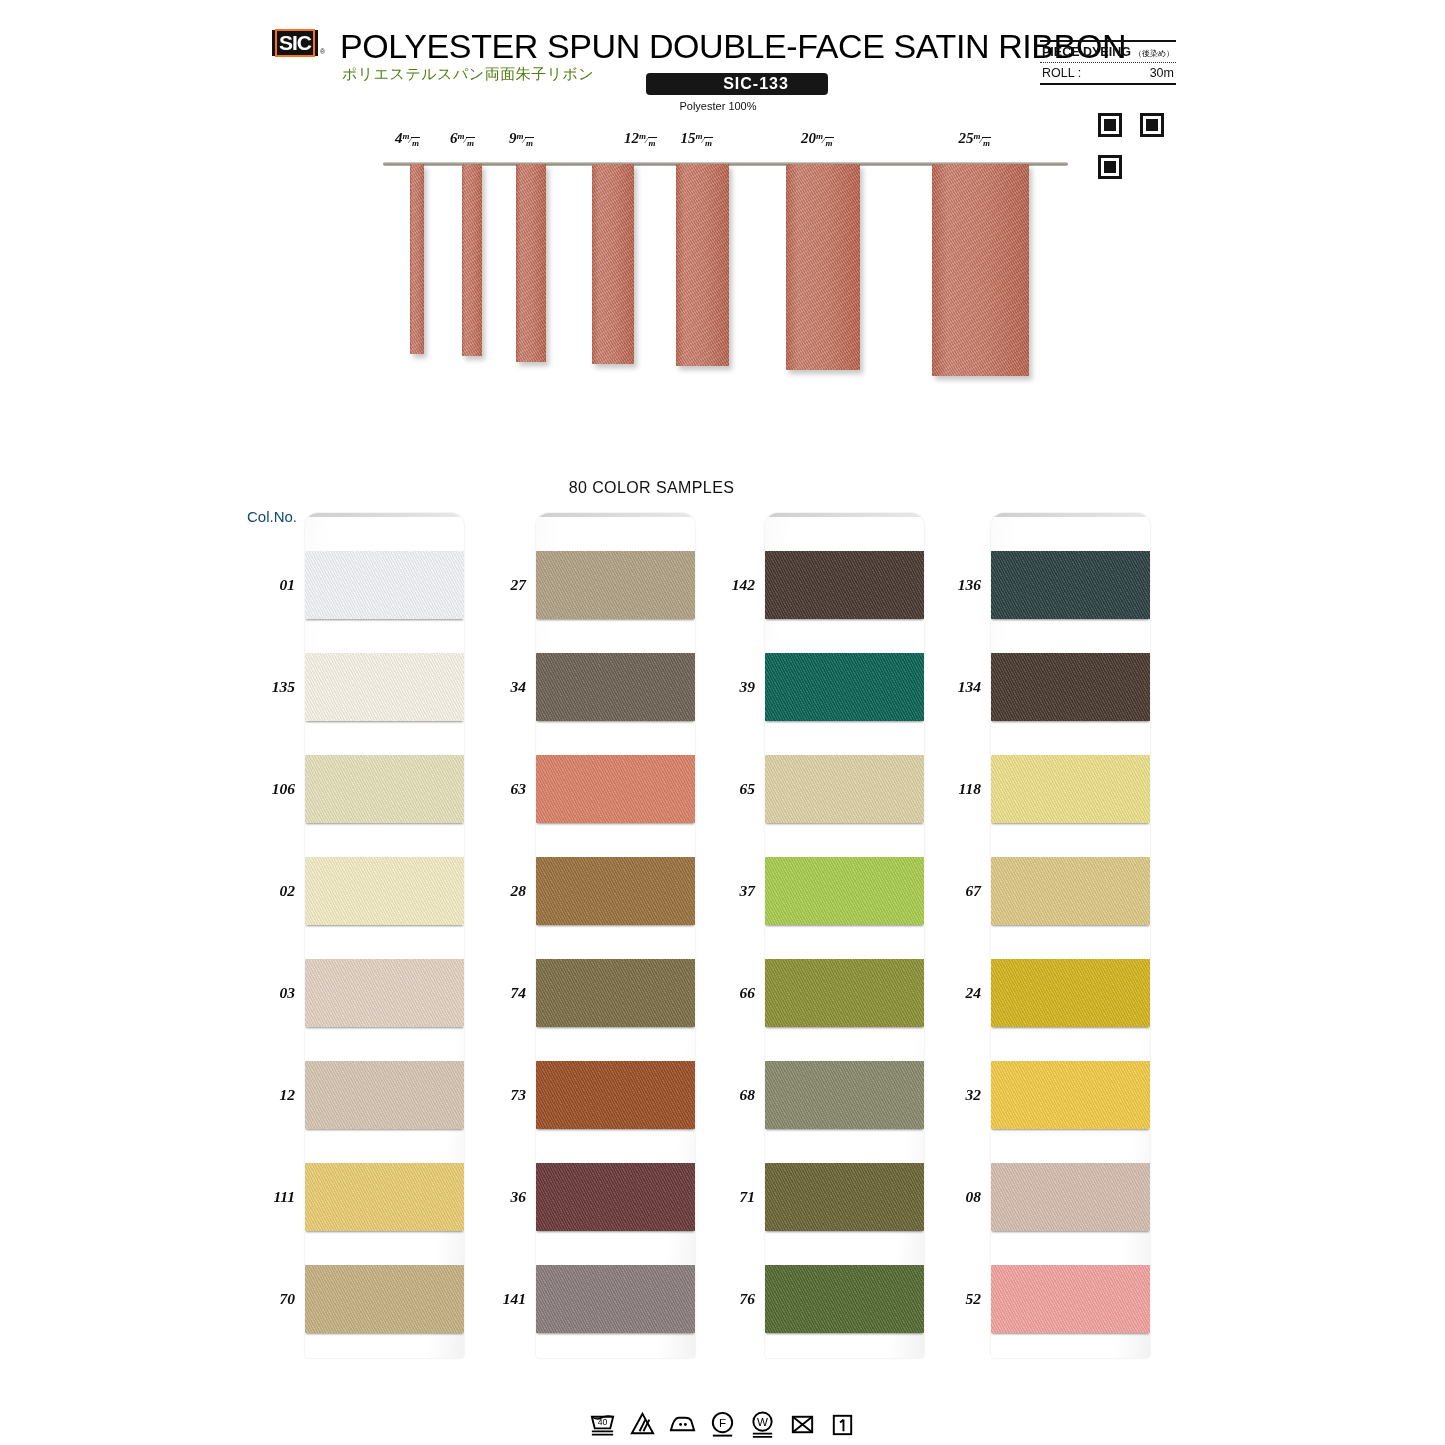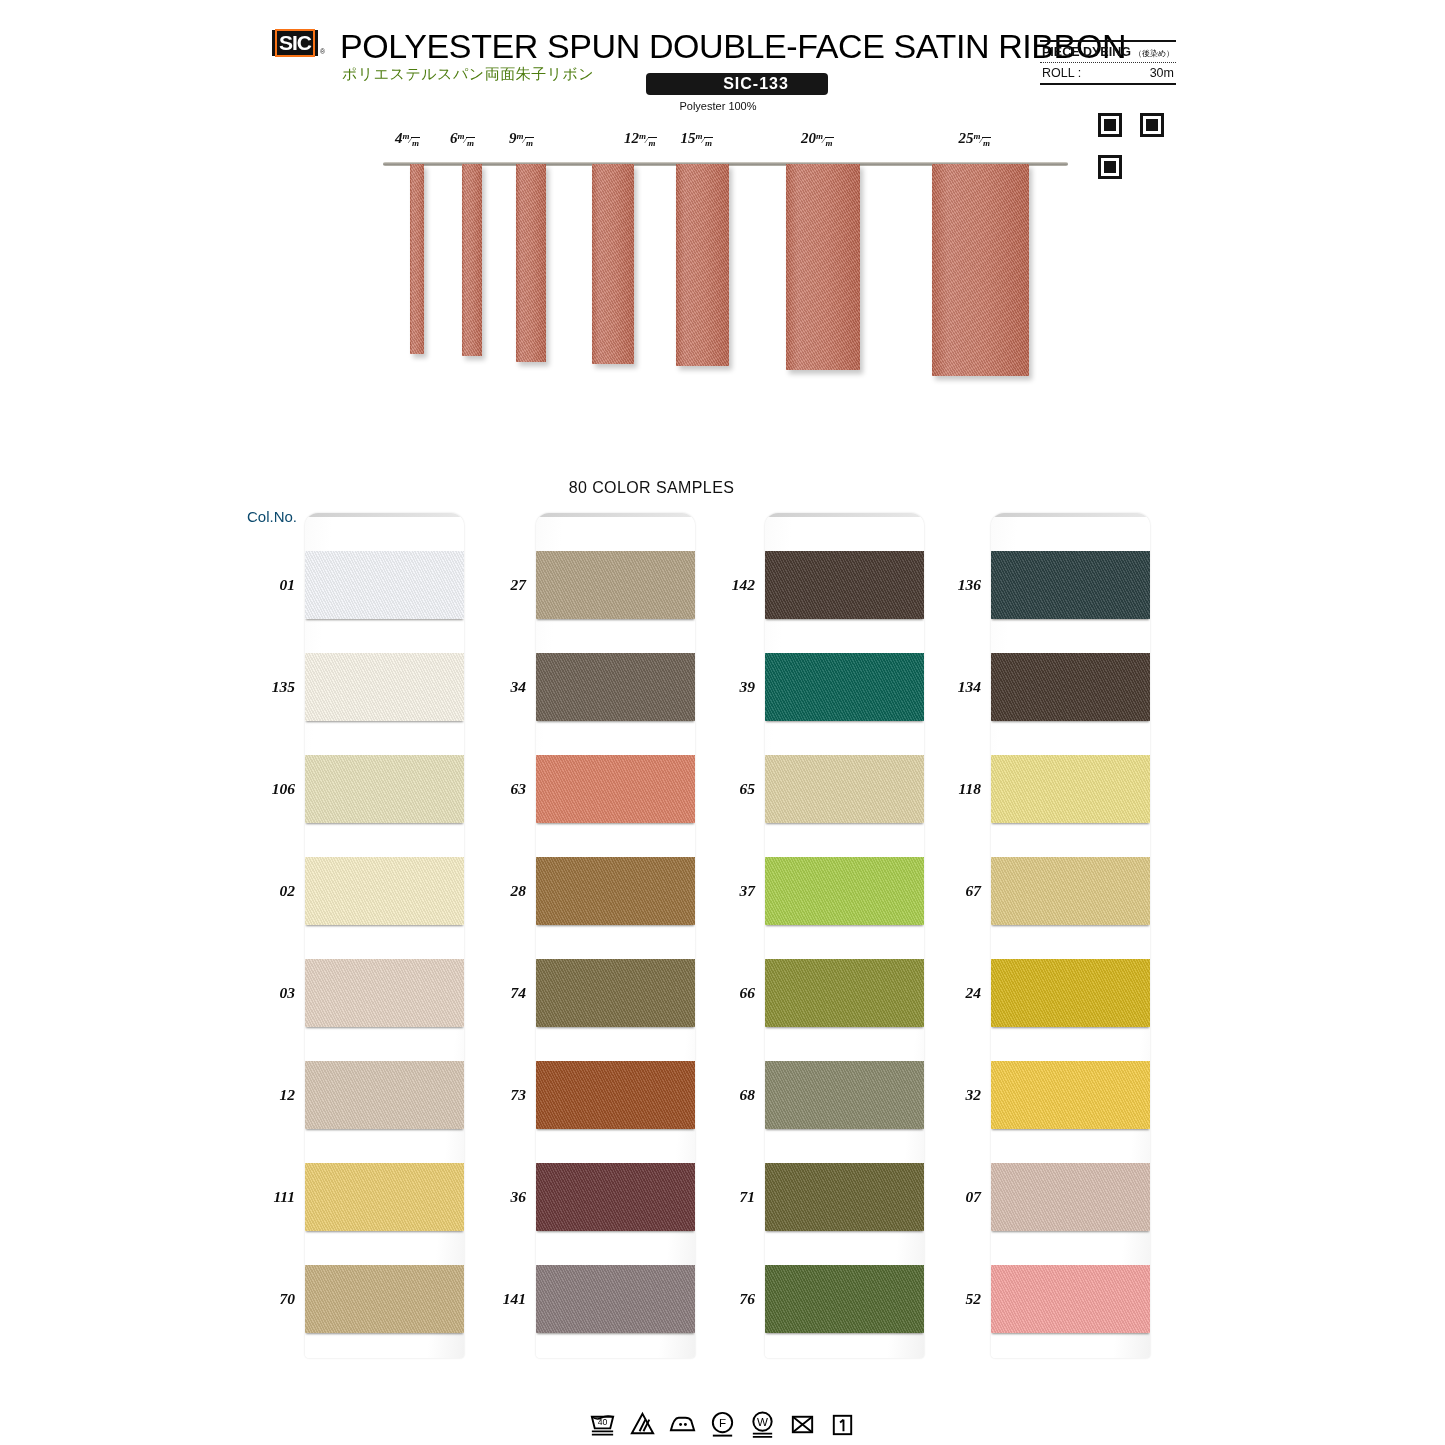--- a/index.html
+++ b/index.html
@@ -272,21 +272,21 @@
       <div class="swatch" style="top: 548px; height: 68px; background-color: rgb(138, 138, 110);"></div>
       <div class="swatch" style="top: 650px; height: 68px; background-color: rgb(107, 102, 55);"></div>
       <div class="swatch" style="top: 752px; height: 68px; background-color: rgb(85, 107, 52);"></div>
     </div>
     <div class="swlabel" style="left: 929px; top: 576px; position: absolute;">136</div>
     <div class="swlabel" style="left: 929px; top: 678px; position: absolute;">134</div>
     <div class="swlabel" style="left: 929px; top: 780px; position: absolute;">118</div>
     <div class="swlabel" style="left: 929px; top: 882px; position: absolute;">67</div>
     <div class="swlabel" style="left: 929px; top: 984px; position: absolute;">24</div>
     <div class="swlabel" style="left: 929px; top: 1086px; position: absolute;">32</div>
-    <div class="swlabel" style="left: 929px; top: 1188px; position: absolute;">07</div>
+    <div class="swlabel" style="left: 929px; top: 1188px; position: absolute;">08</div>
     <div class="swlabel" style="left: 929px; top: 1290px; position: absolute;">52</div>
     <div class="card" style="left: 991px;">
       <div class="swatch" style="top: 38px; height: 68px; background-color: rgb(45, 66, 68);"></div>
       <div class="swatch" style="top: 140px; height: 68px; background-color: rgb(74, 59, 49);"></div>
       <div class="swatch" style="top: 242px; height: 68px; background-color: rgb(236, 224, 139);"></div>
       <div class="swatch" style="top: 344px; height: 68px; background-color: rgb(221, 201, 135);"></div>
       <div class="swatch" style="top: 446px; height: 68px; background-color: rgb(212, 181, 31);"></div>
       <div class="swatch" style="top: 548px; height: 68px; background-color: rgb(242, 203, 73);"></div>
       <div class="swatch" style="top: 650px; height: 68px; background-color: rgb(214, 189, 176);"></div>
       <div class="swatch" style="top: 752px; height: 68px; background-color: rgb(243, 163, 160);"></div>

